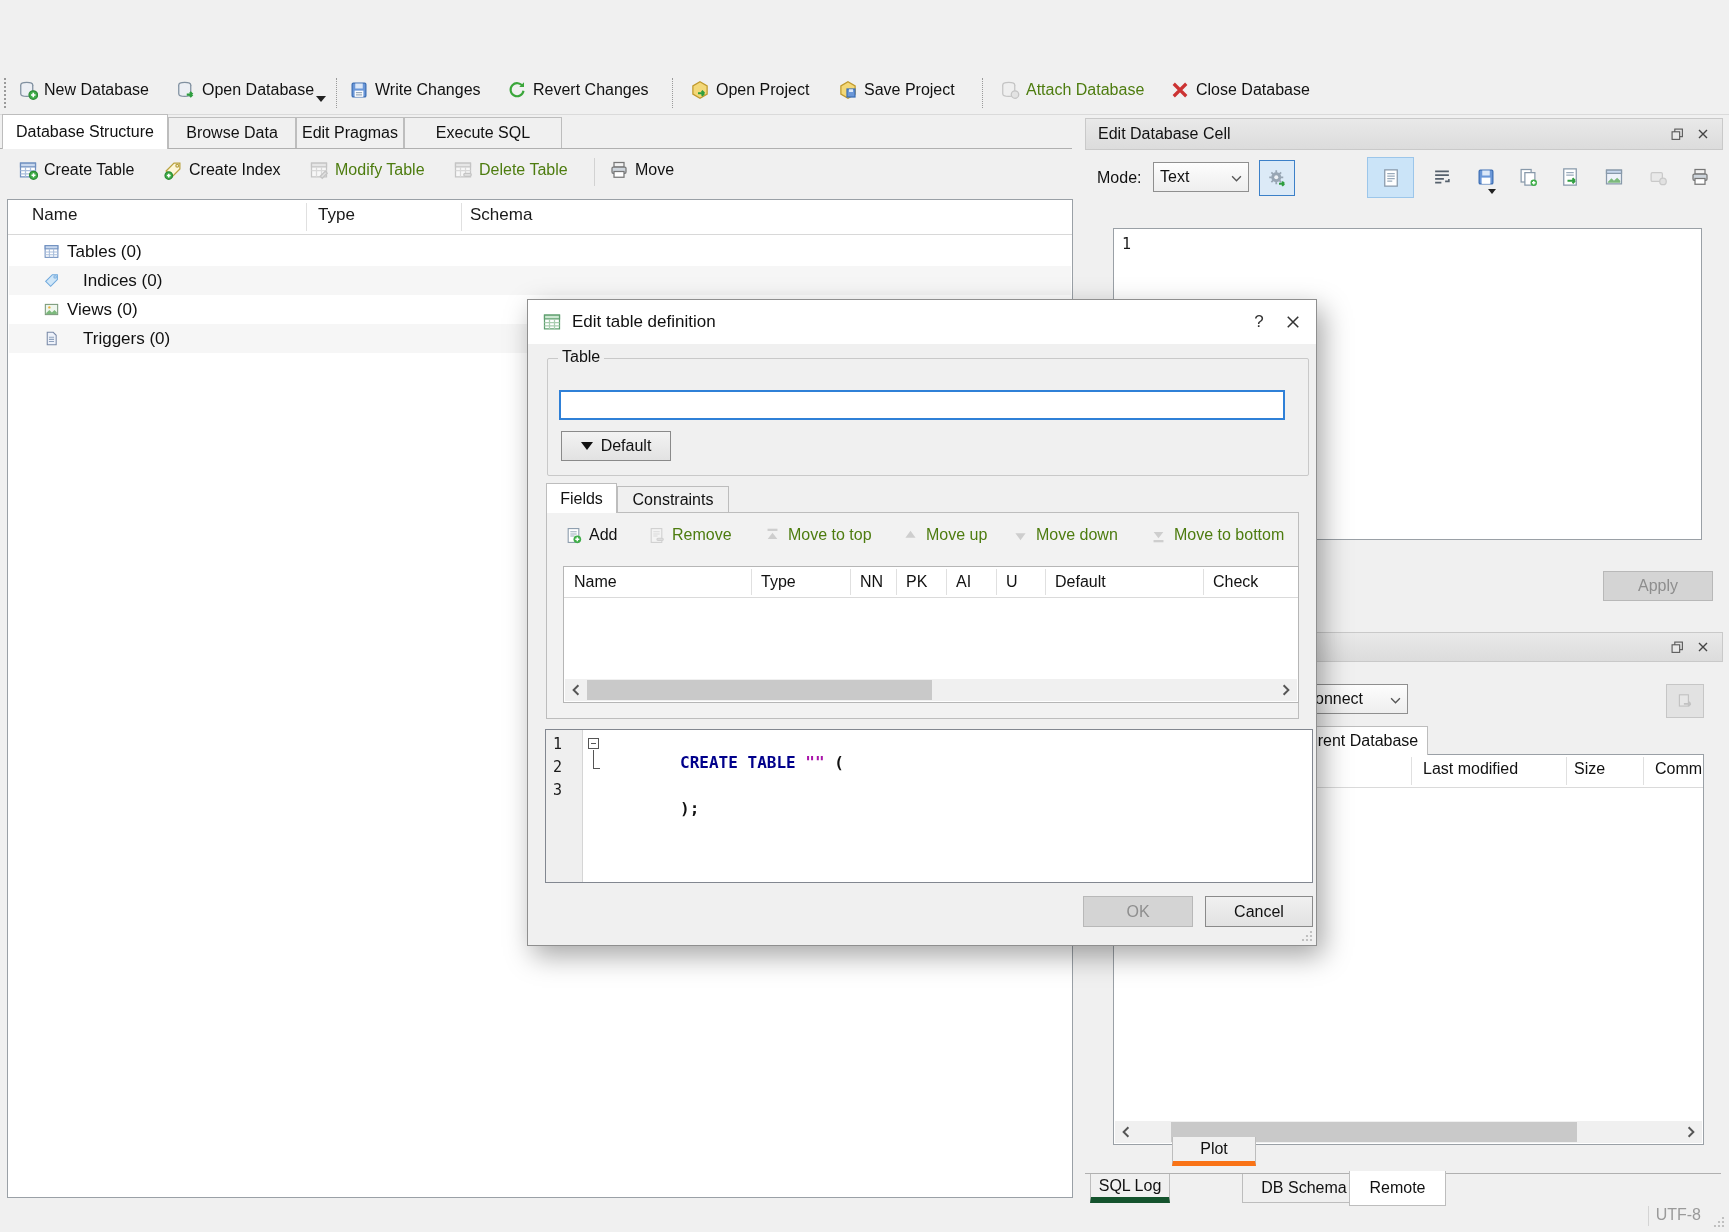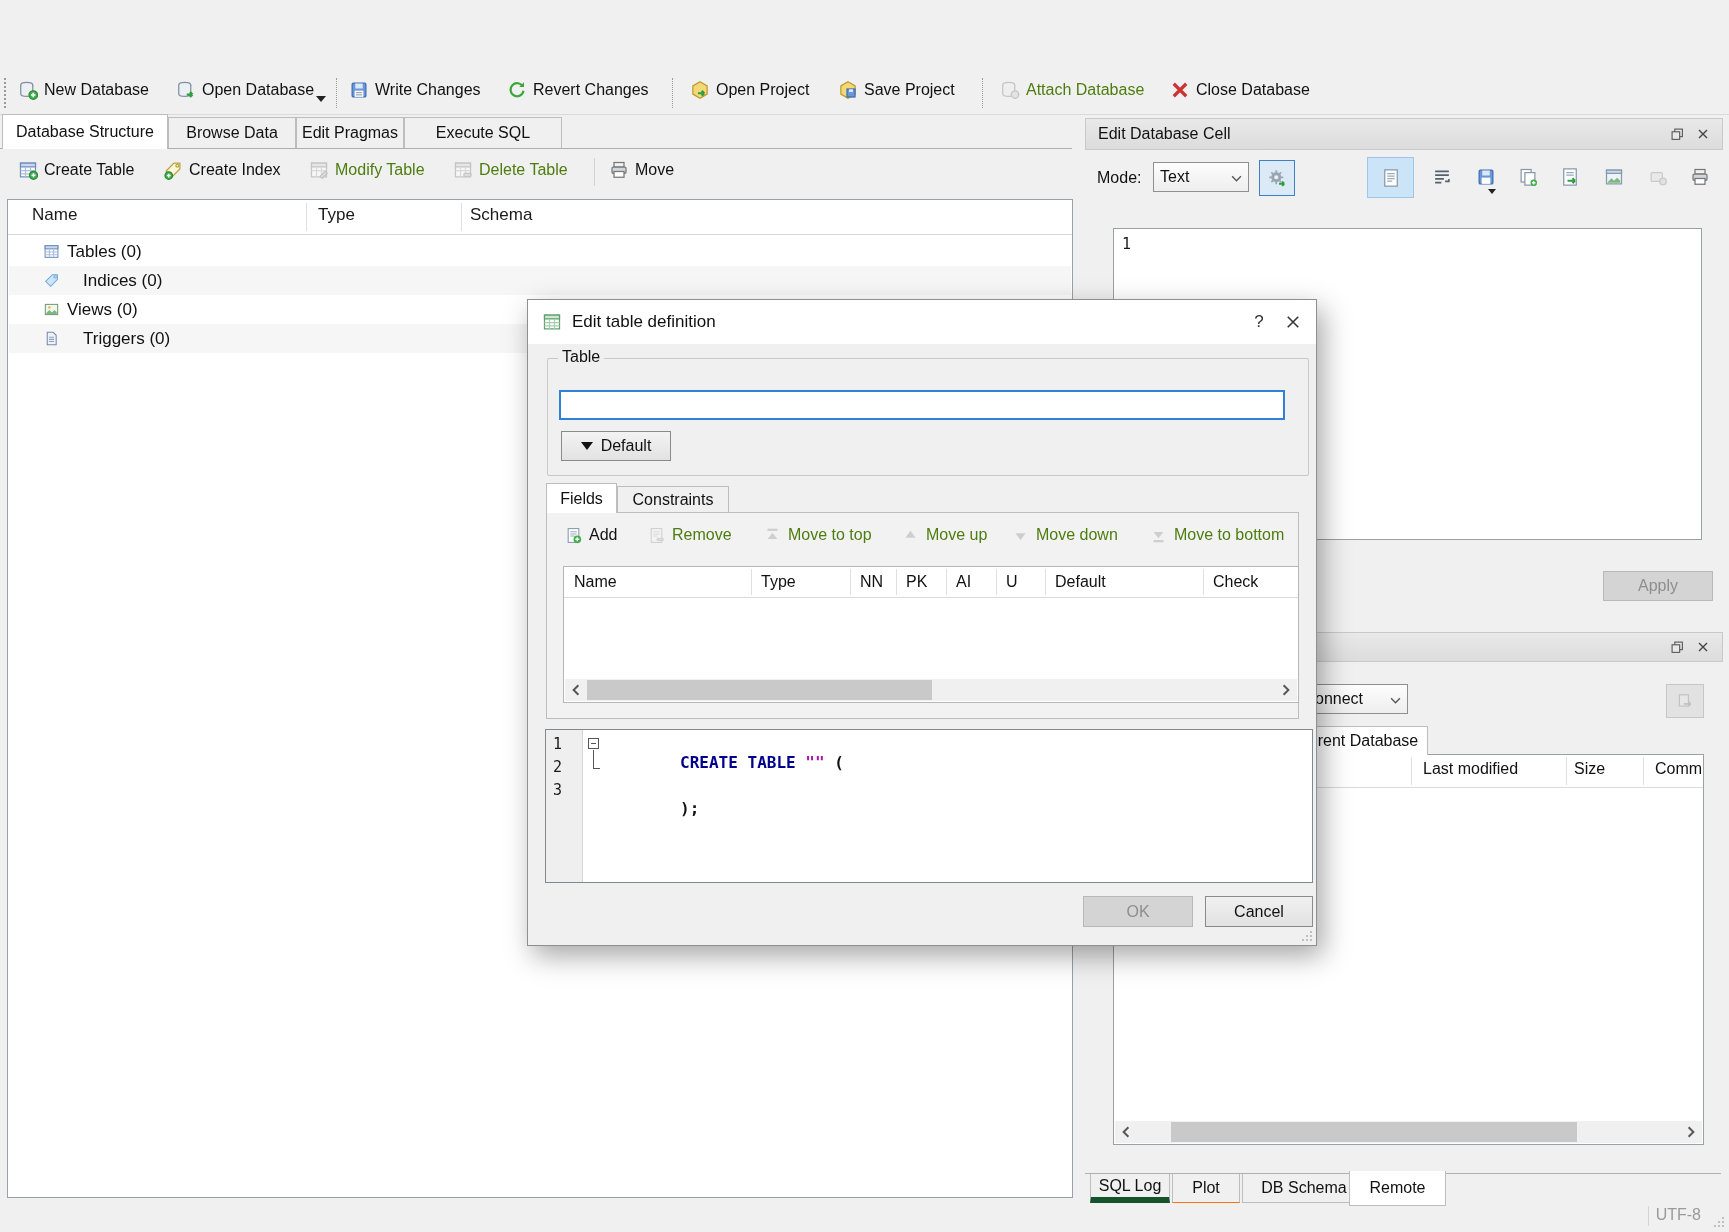--- a/index.html
+++ b/index.html
@@ -447,21 +447,21 @@
             <path d="M1 1l4 4-4 4" fill="none" stroke="#555" stroke-width="1.6"></path>
           </svg>
         </div>
     </div>
   </div>
 
   <div class="abs tabline" style="left:1085px;top:1173px;width:636px"></div>
   <div class="abs dtab" style="left:1090px;top:1174px;width:80px;height:29px;border-top:none;border-bottom:6px solid #14532d">
     <span>SQL Log</span>
   </div>
-  <div class="abs dtab" style="left:1172px;top:1174px;width:68px;height:29px;border-top:none;border-bottom:1px solid #f97316">
+  <div class="abs dtab" style="left:1172px;top:1137px;width:84px;height:29px;border-top:none;border-bottom:5px solid #f97316">
     <span>Plot</span>
   </div>
   <div class="abs dtab" style="left:1242px;top:1174px;width:124px;height:29px;border-top:none;border-bottom:1px solid #bdbdbd">
     <span>DB Schema</span>
   </div>
   <div class="abs dtab active" style="left:1349px;top:1171px;width:97px;height:35px;border-top:none;border-bottom:1px solid #bdbdbd;background:#fff">
     <span>Remote</span>
   </div>
 
   <div class="abs statusbar">

